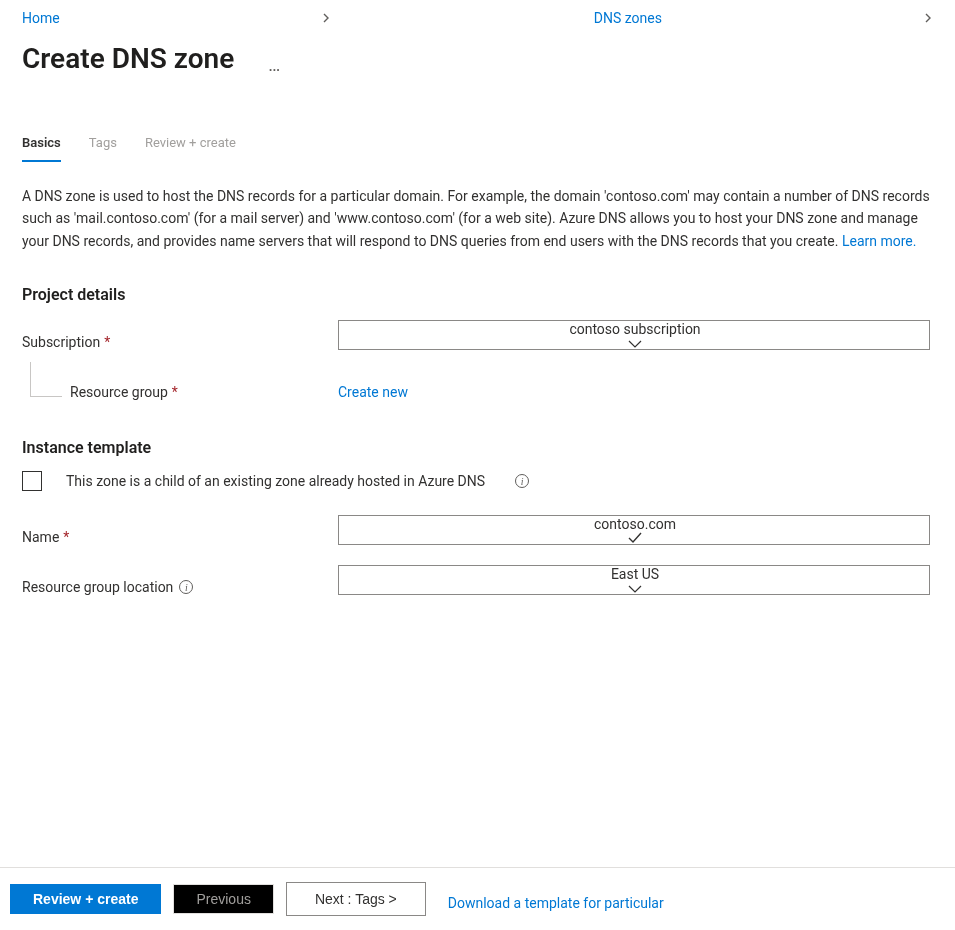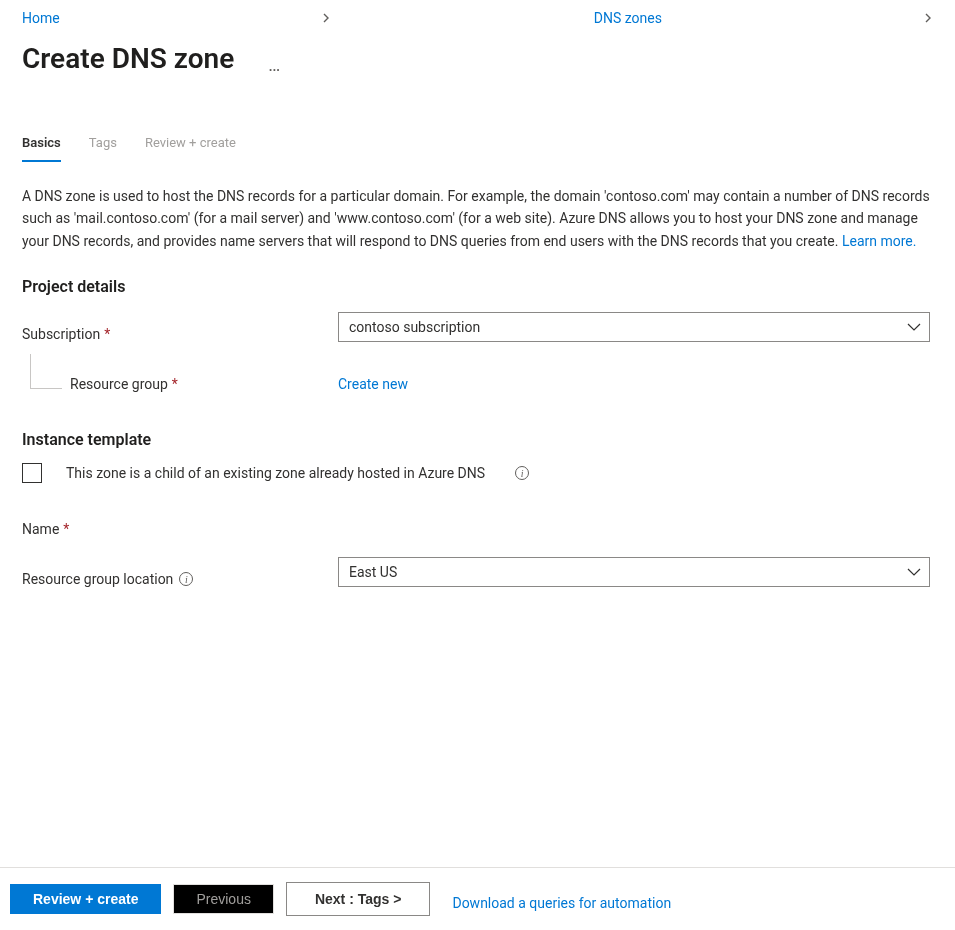--- a/index.html
+++ b/index.html
@@ -75,21 +75,21 @@
     line-height: 1.6;
     color: #323130;
     max-width: 910px;
   }
   .desc a { color: #0078d4; text-decoration: none; cursor:pointer; }
   
   .section-header {
     font-size: 16px;
     font-weight: 600;
     color: #201f1e;
-    margin-top: 25px;
+    margin-top: 33px;
     margin-bottom: 14px;
   }
   .form-row {
     display: flex;
     align-items: flex-end;
     min-height: 32px;
     margin-bottom: 18px;
   }
   .form-label-col {
     width: 316px;
@@ -109,20 +109,21 @@
     height: 30px;
     border: 1px solid #8a8886;
     background: #ffffff;
     display: flex;
     align-items: center;
     justify-content: space-between;
     padding: 0 8px 0 10px;
     font-size: 14px;
     color: #323130;
     cursor: pointer;
+    flex-direction: column;
   }
   .azselect.focused { border: 1px solid #6b2d90; }
   .azlink {
     color: #0078d4;
     font-size: 14px;
     text-decoration: none;
     cursor: pointer;
     display: inline-block;
     margin-top: 8px;
   }
@@ -199,21 +200,21 @@
     border-color: #0078d4;
     color: #fff;
   }
   .btn.disabled {
     background: #000000;
     color: #a19f9d;
     border-color: #e1dfdd;
     cursor: not-allowed;
     font-weight: 400;
   }
-  .btn.next { font-weight: 700; padding: 16px 28px; }
+  .btn.next { font-weight: 400; padding: 16px 28px; }
   .footer .azlink { margin-left: 10px; }
   .chev svg, .check svg { display:block; }
 </style>
 </head>
 <body>
 
 <div class="page">
 
   <div class="breadcrumb">
     <a>Home</a>
@@ -283,20 +284,30 @@
     <div class="checkbox-box"></div>
     <span>This zone is a child of an existing zone already hosted in Azure DNS</span>
     <span class="info-icon">i</span>
   </div>
 
   <div class="form-row">
     <div class="form-label-col">
       <span>Name</span>
         <span class="required">*</span>
     </div>
+    <div class="form-input-col">
+      <div class="aztext">
+        <span>contoso.com</span>
+        <span class="check">
+          <svg width="14" height="12" viewBox="0 0 14 12">
+              <path d="M1 6 L5 10 L13 1" stroke="#323130" stroke-width="1.4" fill="none"></path>
+            </svg>
+        </span>
+      </div>
+    </div>
   </div>
 
   <div class="form-row">
     <div class="form-label-col">
       <span>Resource group location</span>
       <span class="info-icon">i</span>
     </div>
     <div class="form-input-col">
       <div class="azselect">
         <span>East US</span>
@@ -306,16 +317,16 @@
             </svg>
         </span>
       </div>
     </div>
   </div>
 
   <div class="footer">
     <button class="btn primary">Review + create</button>
     <button class="btn disabled">Previous</button>
     <button class="btn next">Next : Tags &gt;</button>
-    <a class="azlink">Download a queries for automation</a>
+    <a class="azlink">Download a template for particular</a>
   </div>
 
 </div>
 
 </body></html>

